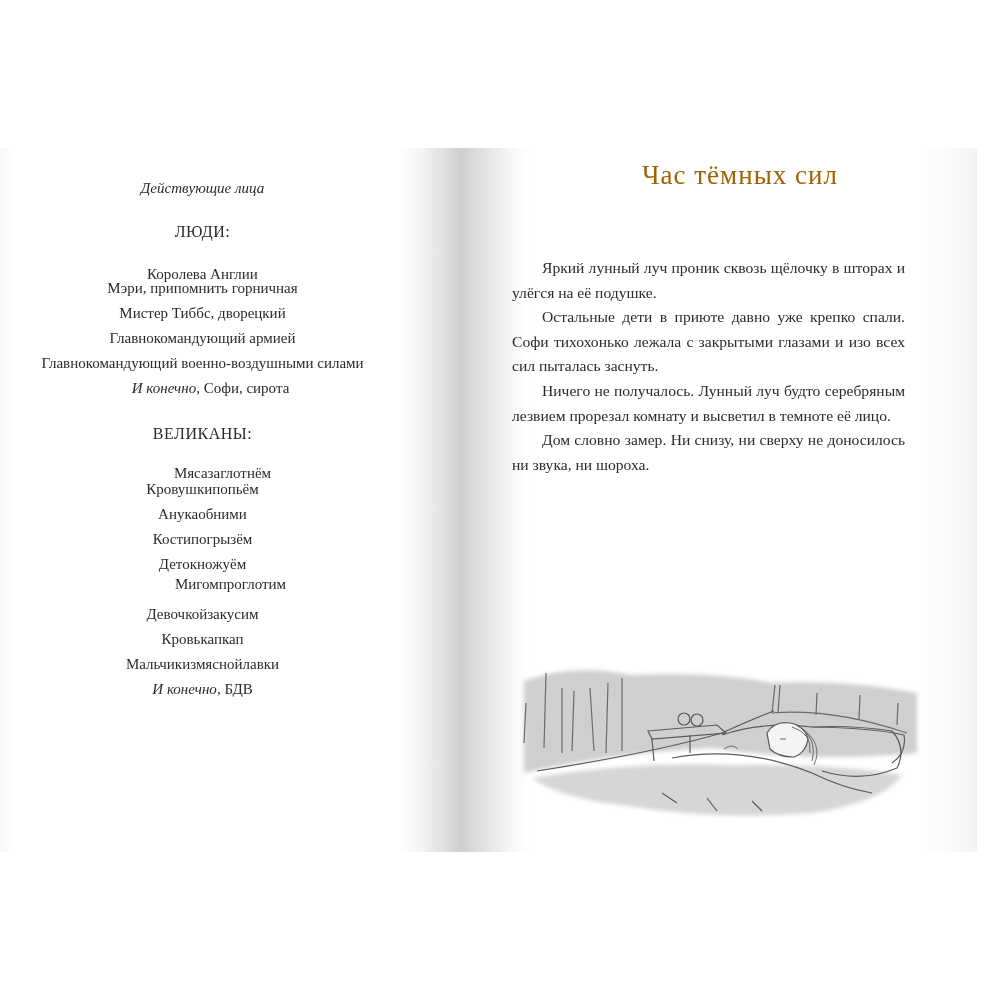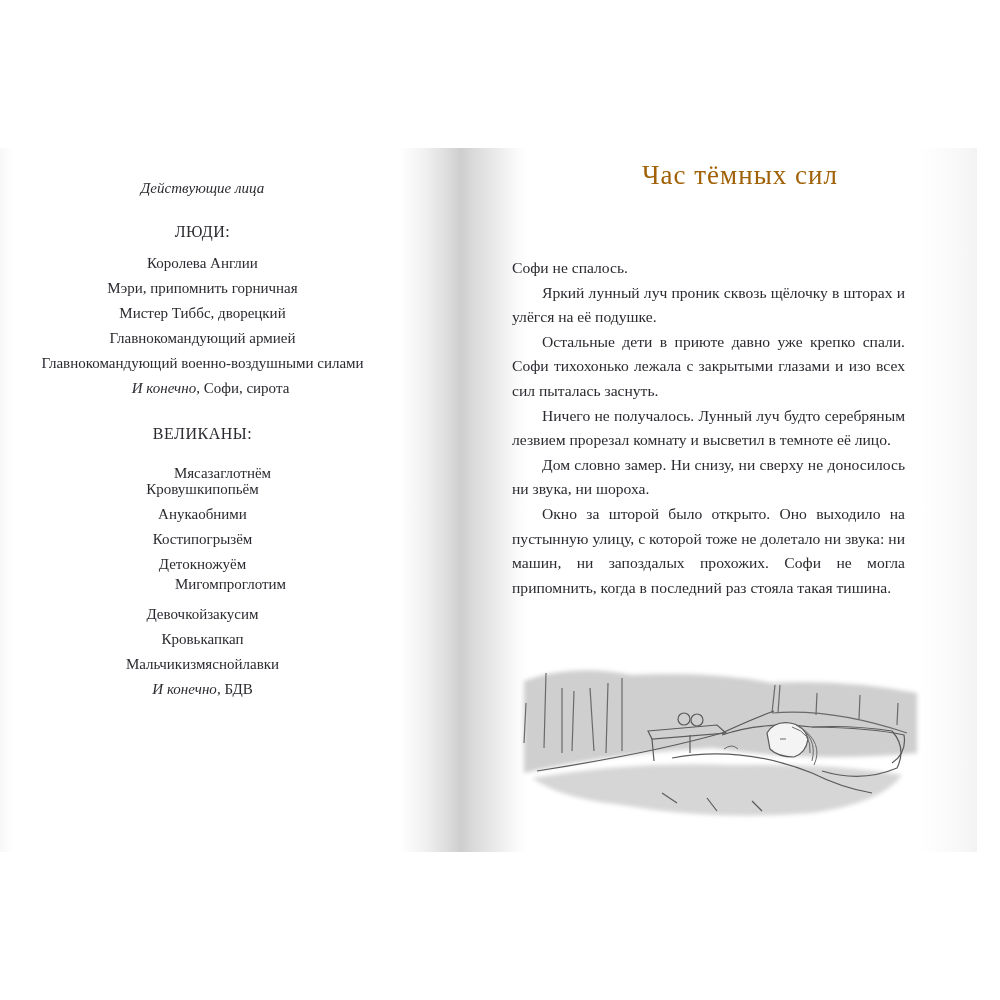--- a/index.html
+++ b/index.html
@@ -41,21 +41,21 @@
   }
 </style>
 </head>
 <body>
 
 <div class="spread">
   <div class="page-left">
     <div class="left-col">
       <div class="line ital" style="top:32px;font-size:15px;">Действующие лица</div>
       <div class="line section-head" style="top:75px;">ЛЮДИ:</div>
-      <div class="line" style="top:107px;">Королева Англии</div>
+      <div class="line" style="top:118px;">Королева Англии</div>
       <div class="line" style="top:132px;">Мэри, припомнить горничная</div>
       <div class="line" style="top:157px;">Мистер Тиббс, дворецкий</div>
       <div class="line" style="top:182px;">Главнокомандующий армией</div>
       <div class="line" style="top:207px;">Главнокомандующий военно-воздушными силами</div>
       <div class="line" style="top:232px;padding-left:8px;"><span class="ital">И конечно</span><span>, Софи, сирота</span></div>
 
       <div class="line section-head" style="top:277px;">ВЕЛИКАНЫ:</div>
       <div class="line" style="top:317px;margin-left:20px;">Мясазаглотнём</div>
       <div class="line" style="top:333px;">Кровушкипопьём</div>
       <div class="line" style="top:358px;">Анукаобними</div>
@@ -67,26 +67,24 @@
       <div class="line" style="top:508px;">Мальчикизмяснойлавки</div>
       <div class="line" style="top:533px;"><span class="ital">И конечно</span><span>, БДВ</span></div>
     </div>
   </div>
 
   <div class="page-right"></div>
 
   <div class="title">Час тёмных сил</div>
 
   <div class="body-text">
-    <p class="first">Софи не спалось.</p>
     <p>Яркий лунный луч проник сквозь щёлочку в шторах и улёгся на её подушке.</p>
     <p>Остальные дети в приюте давно уже крепко спали. Софи тихохонько лежала с закрытыми глазами и изо всех сил пыталась заснуть.</p>
     <p>Ничего не получалось. Лунный луч будто серебряным лезвием прорезал комнату и высветил в темноте её лицо.</p>
     <p>Дом словно замер. Ни снизу, ни сверху не доносилось ни звука, ни шороха.</p>
-    <p>Окно за шторой было открыто. Оно выходило на пустынную улицу, с которой тоже не долетало ни звука: ни машин, ни запоздалых прохожих. Софи не могла припомнить, когда в последний раз стояла такая тишина.</p>
   </div>
 
   <div class="illustration">
     <svg width="410" height="170" viewBox="0 0 410 170">
       <defs>
         <filter id="soft">
             <feGaussianBlur stdDeviation="2.2"></feGaussianBlur>
           </filter>
       </defs>
 

